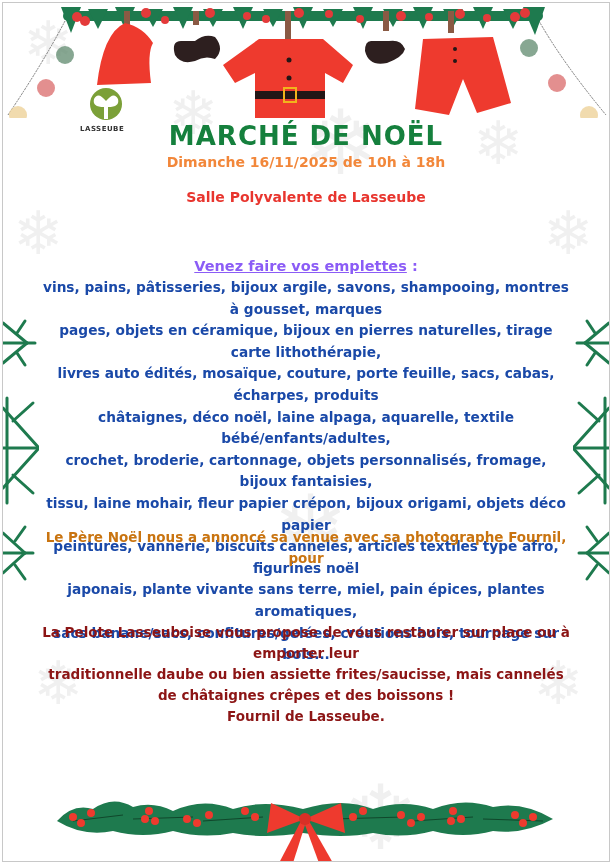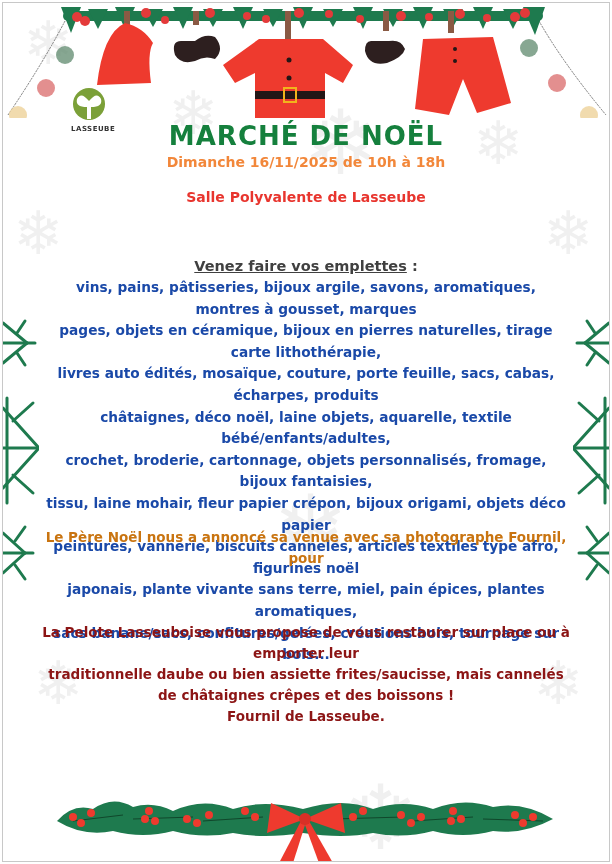--- a/index.html
+++ b/index.html
@@ -6,29 +6,29 @@
   body { width: 612px; height: 864px; background: #ffffff; position: relative; overflow: hidden;
          font-family: "DejaVu Sans", sans-serif; }
   .page { position: absolute; left: 2px; top: 2px; width: 606px; height: 858px;
           border: 1px solid #c8c8c8; background: #fff; overflow: hidden; }
   .snow-bg { position: absolute; color: #f0f0f0; font-size: 60px; line-height: 1; }
   .abs { position: absolute; }
   .center-text { position: absolute; left: 0; width: 606px; text-align: center; }
   .title { top: 118px; font-size: 26px; font-weight: bold; color: #15803d; letter-spacing: 1px; }
   .date { top: 151px; font-size: 14px; font-weight: bold; color: #f2873a; }
   .venue { top: 186px; font-size: 14px; font-weight: bold; color: #e8352e; }
-  .shop-heading { top: 255px; font-size: 14.5px; font-weight: bold; color: #404040; }
+  .shop-heading { top: 255px; font-size: 14.5px; font-weight: bold; color: #8b5cf6; }
   .shop-heading u { text-decoration: underline; }
   .shop-list { top: 274px; left: 40px; width: 526px; font-size: 13.7px; font-weight: bold;
                color: #1a49a8; line-height: 21.6px; }
   .santa { top: 524px; left: 40px; width: 526px; font-size: 13.5px; font-weight: bold;
            color: #c97410; line-height: 20.5px; }
   .food { top: 619px; left: 20px; width: 566px; font-size: 13.5px; font-weight: bold;
           color: #8c1515; line-height: 21px; }
-  .logo { position: absolute; left: 68px; top: 84px; width: 44px; text-align: left; }
+  .logo { position: absolute; left: 77px; top: 84px; width: 44px; text-align: right; }
   .logo-text { font-size: 7px; color: #333; letter-spacing: 0.5px; font-weight: bold; }
 </style>
 </head>
 <body>
 
 <div class="page">
 
   <div class="snow-bg" style="left:20px;top:10px;">❄</div>
   <div class="snow-bg" style="left:165px;top:80px;">❄</div>
   <div class="snow-bg" style="left:300px;top:95px;font-size:90px;">❄</div>
@@ -123,24 +123,24 @@
   </div>
 
   <div class="center-text title">MARCHÉ DE NOËL</div>
   <div class="center-text date">Dimanche 16/11/2025 de 10h à 18h</div>
   <div class="center-text venue">Salle Polyvalente de Lasseube</div>
 
   <div class="center-text shop-heading">
     <u>Venez faire vos emplettes</u><span> :</span>
   </div>
   <div class="abs shop-list" style="text-align:center;">
-    <div>vins, pains, pâtisseries, bijoux argile, savons, aromatiques, montres à gousset, marques</div>
+    <div>vins, pains, pâtisseries, bijoux argile, savons, shampooing, montres à gousset, marques</div>
     <div>pages, objets en céramique, bijoux en pierres naturelles, tirage carte lithothérapie,</div>
     <div>livres auto édités, mosaïque, couture, porte feuille, sacs, cabas, écharpes, produits</div>
-    <div>châtaignes, déco noël, laine objets, aquarelle, textile bébé/enfants/adultes,</div>
+    <div>châtaignes, déco noël, laine alpaga, aquarelle, textile bébé/enfants/adultes,</div>
     <div>crochet, broderie, cartonnage, objets personnalisés, fromage, bijoux fantaisies,</div>
     <div>tissu, laine mohair, fleur papier crépon, bijoux origami, objets déco papier</div>
     <div>peintures, vannerie, biscuits cannelés, articles textiles type afro, figurines noël</div>
     <div>japonais, plante vivante sans terre, miel, pain épices, plantes aromatiques,</div>
     <div>sacs banane/sacs, confitures/gelées, créations bois, tournage sur bois...</div>
   </div>
 
   <svg class="abs" style="left:0;top:300px;" width="36" height="300" viewBox="0 0 36 300">
     <g stroke="#1e7a4e" stroke-width="3" fill="none" stroke-linecap="round">
       <line x1="0" y1="40" x2="32" y2="40"></line>

